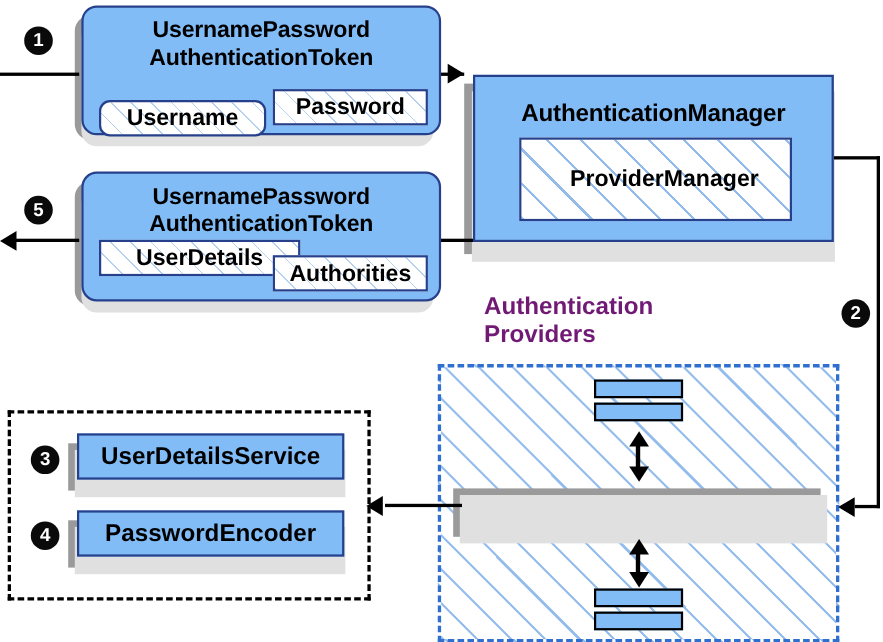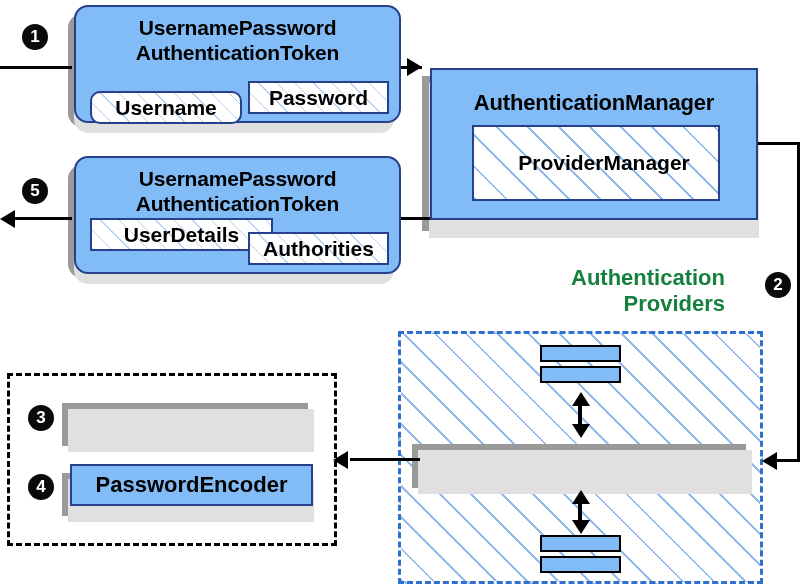--- a/index.html
+++ b/index.html
@@ -82,22 +82,22 @@
         rgba(110,165,230,0.75) 0px,
         rgba(110,165,230,0.75) 2px,
         rgba(255,255,255,0) 2px,
         rgba(255,255,255,0) 22px);
     padding-left: 16px;
   }
 
   .label-plain {
     position: absolute;
     font-weight: bold;
-    color: #15803d;
-    text-align: right;
+    color: #701a75;
+    text-align: left;
   }
 
   
   .badge {
     position: absolute;
     width: 26px;
     height: 26px;
     border-radius: 50%;
     background: #0a0a0a;
     color: #ffffff;
@@ -247,20 +247,24 @@
 
   <div class="line" style="left:350px; top:458px; width:70px; height:3px;"></div>
   <div class="arrow left" style="left:333px; top:451px;"></div>
 
   <div class="dashed-box black" style="left:7px; top:373px; width:330px; height:173px;"></div>
 
   <div class="badge" style="left:28px; top:405px;">3</div>
 
   <div class="shadow-dark" style="left:62px; top:403px; width:246px; height:43px;"></div>
   <div class="shadow-light" style="left:68px; top:409px; width:246px; height:43px;"></div>
+  <div class="node" style="left:70px; top:394px; width:243px; height:42px; border-color:#27408b;
+              display:flex; align-items:center; justify-content:center; font-size:22px;">
+    <span>UserDetailsService</span>
+  </div>
 
   <div class="badge" style="left:28px; top:474px;">4</div>
 
   <div class="shadow-dark" style="left:62px; top:473px; width:246px; height:43px;"></div>
   <div class="shadow-light" style="left:68px; top:479px; width:246px; height:43px;"></div>
   <div class="node" style="left:70px; top:464px; width:243px; height:42px; border-color:#27408b;
               display:flex; align-items:center; justify-content:center; font-size:22px;text-align:center;">
     <span>PasswordEncoder</span>
   </div>
 

